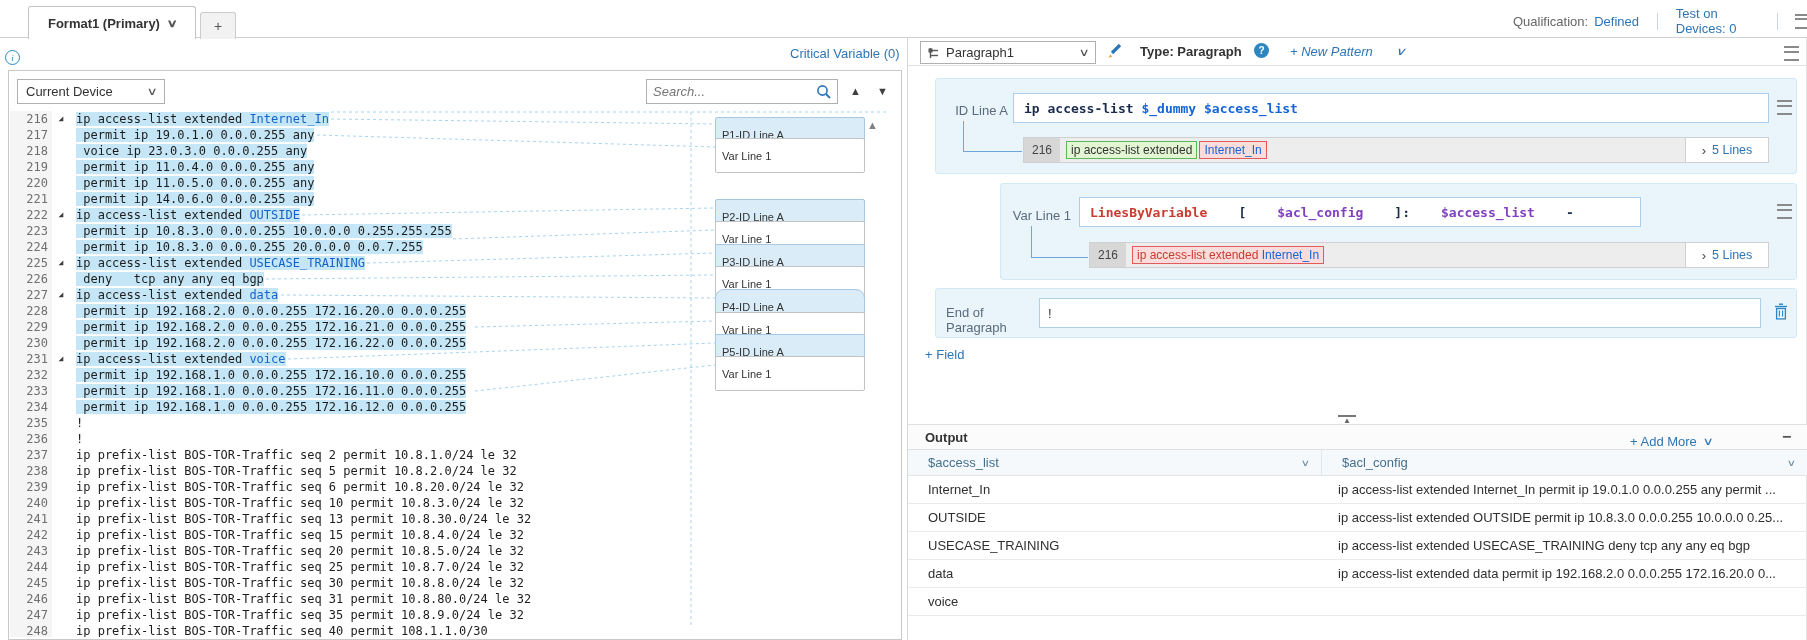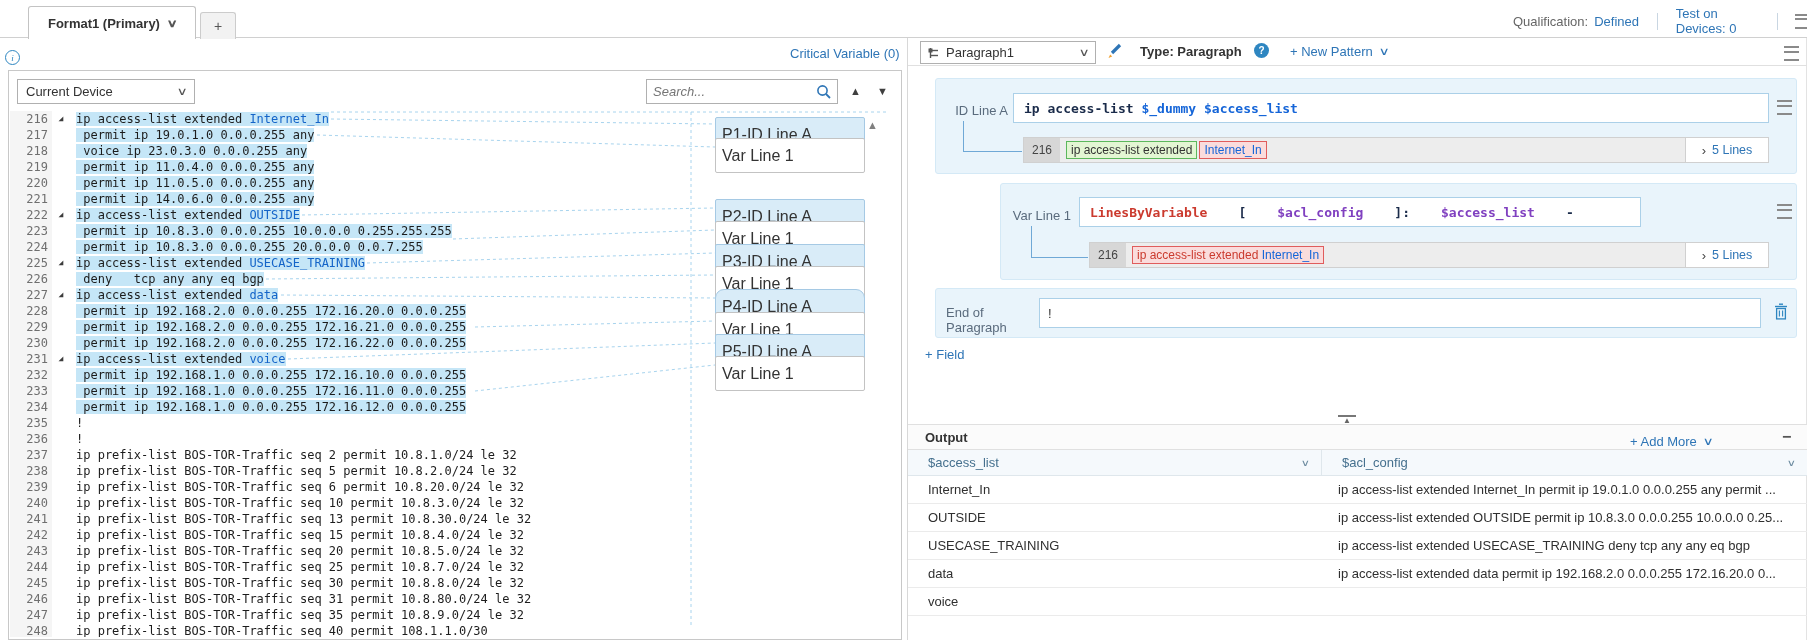--- a/index.html
+++ b/index.html
@@ -21,56 +21,56 @@
   .vdiv{width:1px;height:17px;background:#c9d6e2;display:inline-block;margin:0 12px;}
   .burger{width:15px;height:11px;border-top:2px solid #8a8a8a;border-bottom:2px solid #8a8a8a;position:relative;}
   .burger::after{content:"";position:absolute;left:0;top:2.5px;width:100%;height:2px;background:#8a8a8a;}
 
   
   .info-icon{left:5px;top:50px;width:13px;height:13px;border:1px solid #2e86c1;border-radius:50%;
              color:#2e86c1;font-size:9px;font-style:italic;font-family:"Liberation Serif",serif;
              display:flex;align-items:center;justify-content:center;}
   .critvar{left:790px;top:46px;}
   .left-panel{left:8px;top:70px;width:892px;height:568px;border:1px solid #c8c8c8;background:#fff;}
-  .device-sel{left:8px;top:8px;width:178px;height:25px;border:1px solid #b0b0b0;display:flex;align-items:center;
+  .device-sel{left:8px;top:8px;width:148px;height:25px;border:1px solid #b0b0b0;display:flex;align-items:center;
               justify-content:space-between;padding:0 8px;box-sizing:border-box;color:#333;background:#fff;}
   .search-box{left:637px;top:8px;width:192px;height:25px;border:1px solid #b0b0b0;display:flex;align-items:center;
               box-sizing:border-box;background:#fff;}
   .search-box input{border:none;outline:none;flex:1;font-style:italic;color:#555;font-size:13px;padding:0 6px;
                     font-family:"Liberation Sans",sans-serif;background:transparent;min-width:0;}
   .arrow-btn{color:#3f3f3f;font-size:11px;line-height:1;cursor:pointer;}
   .s-prev{left:841px;top:15px;} .s-next{left:868px;top:15px;}
 
   
   .code-wrap{left:1px;top:40px;width:878px;height:526px;overflow:hidden;font-family:"DejaVu Sans Mono",monospace;font-size:12px;}
   .code-line{display:flex;height:16px;line-height:16px;white-space:pre;}
   .code-line .ln{width:38px;text-align:right;color:#6f6f6f;background:#f5f5f5;padding-right:4px;flex:none;}
   .code-line .fold{width:18px;flex:none;text-align:center;color:#3c3c3c;font-size:8px;line-height:16px;}
   .code-line .ct{padding-left:6px;color:#1c1c1c;}
   .hl-bg{background:#c5e6f7;}
   .cvar{color:#1464c8;}
 
   
-  .anno{left:706px;width:150px;height:35px;border-radius:2px;font-size:16px;color:#333;display:flex;align-items:center;
+  .anno{left:706px;width:150px;height:35px;border-radius:2px;font-size:11px;color:#333;display:flex;align-items:center;
         padding:0 6px;box-sizing:border-box;position:absolute;}
   .anno-id{background:#d9ecf8;border:1px solid #a5c9e4;}
   .anno-var{background:#fff;border:1px solid #c3c3c3;}
   .scrollup{left:858px;top:48px;color:#808080;font-size:11px;position:absolute;}
 
   
   .panel-div{left:907px;top:38px;width:1px;height:602px;background:#d8d8d8;}
   .right-panel{left:908px;top:38px;width:899px;height:602px;background:#fff;border-right:1px solid #e3e3e3;box-sizing:border-box;}
   .rp-head-border{left:0;top:27px;width:899px;height:1px;background:#e0e0e0;position:absolute;}
   .para-sel{left:12px;top:3px;width:176px;height:23px;border:1px solid #b0b0b0;display:flex;align-items:center;
             padding:0 7px;gap:6px;box-sizing:border-box;position:absolute;background:#fff;}
   .para-sel .lbl{flex:1;color:#333;}
   .type-lbl{left:232px;top:6px;position:absolute;font-weight:bold;color:#333;}
   .help-badge{left:346px;top:5px;width:15px;height:15px;border-radius:50%;background:#2e86c1;color:#fff;font-size:10px;
               font-weight:bold;display:flex;align-items:center;justify-content:center;position:absolute;}
-  .newpat{left:382px;top:6px;position:absolute;display:flex;gap:7px;align-items:center;}
+  .newpat{left:382px;top:6px;position:absolute;display:flex;gap:23px;align-items:center;font-style:italic;}
   .rp-burger{left:876px;position:absolute;}
 
   .card{background:#e9f4fb;border:1px solid #d4e9f6;border-radius:3px;position:absolute;}
   .card-lbl{position:absolute;color:#5a6b7d;font-size:13px;text-align:right;}
   .pat-input{position:absolute;background:#fff;border:1px solid #abd0e8;box-sizing:border-box;display:flex;align-items:center;
              padding:0 10px;font-family:"DejaVu Sans Mono",monospace;font-size:13px;font-weight:bold;white-space:pre;}
   .c-navy{color:#1a2b4a;} .c-blue{color:#1565d8;} .c-red{color:#cb3a2e;} .c-purple{color:#8040c0;} .c-dark{color:#333;}
   .card-burger{position:absolute;}
   .conn{position:absolute;border-left:1px solid #6fa8d6;border-bottom:1px solid #6fa8d6;}
 

